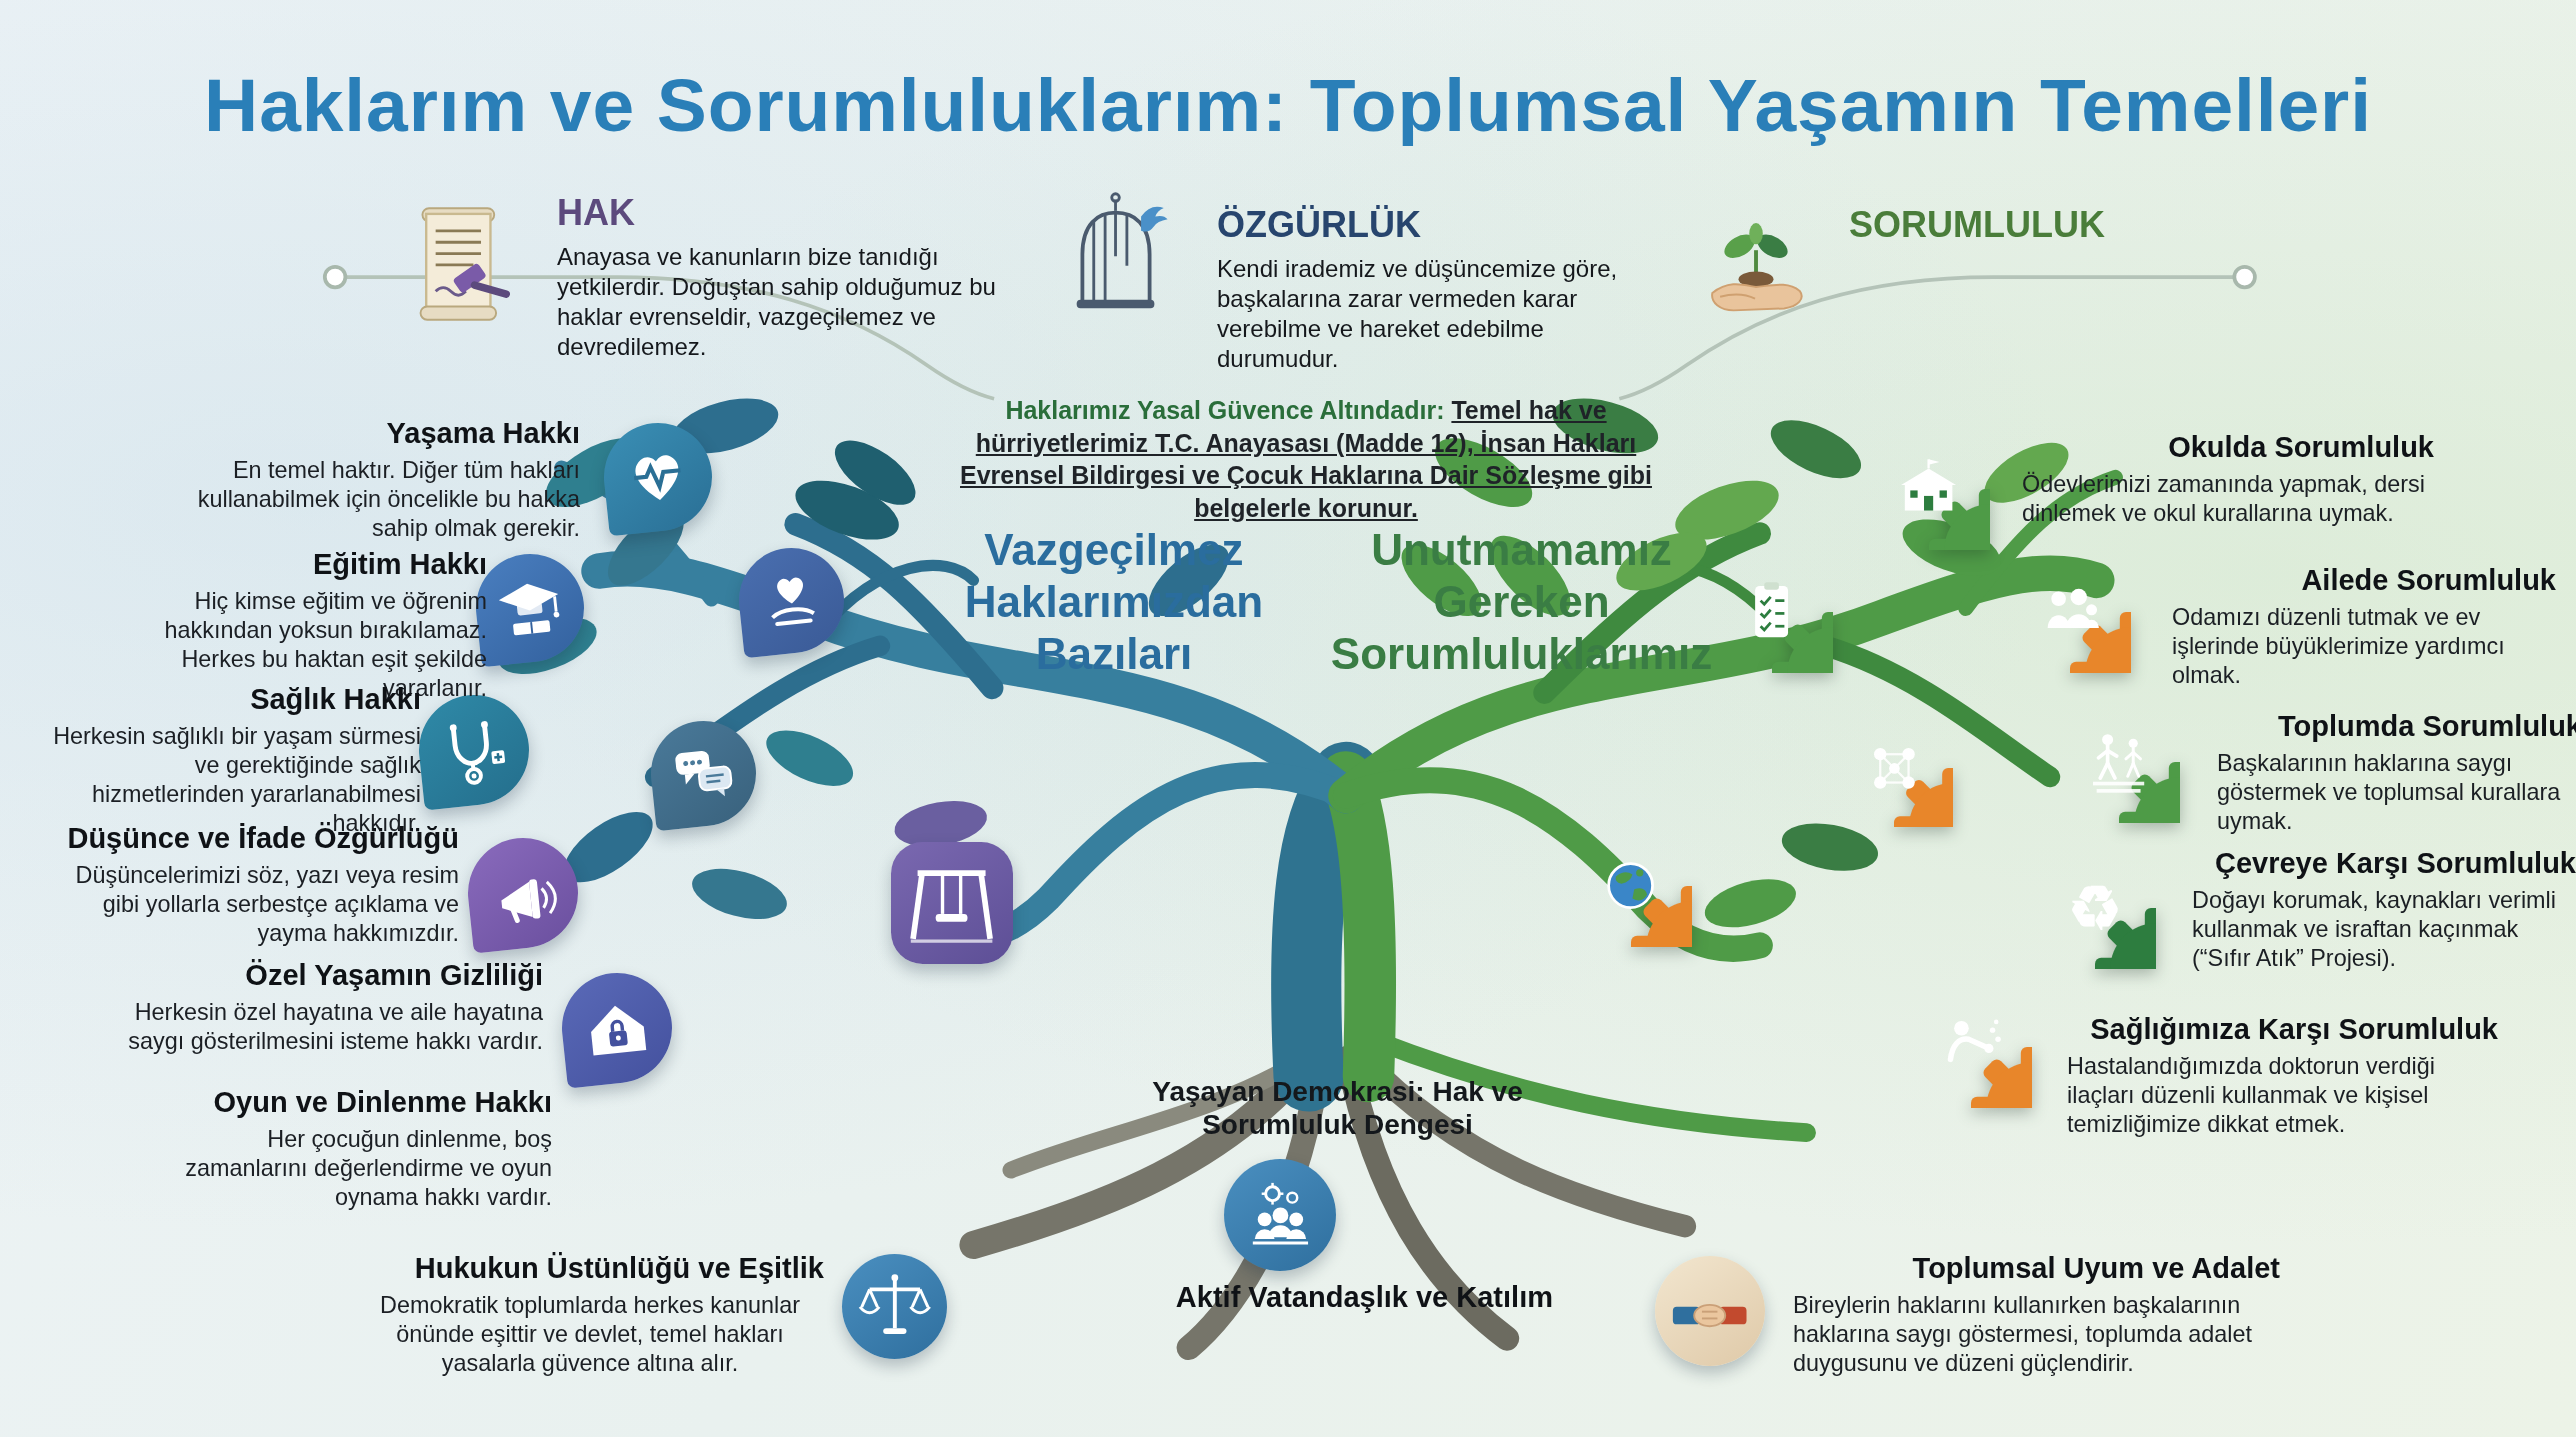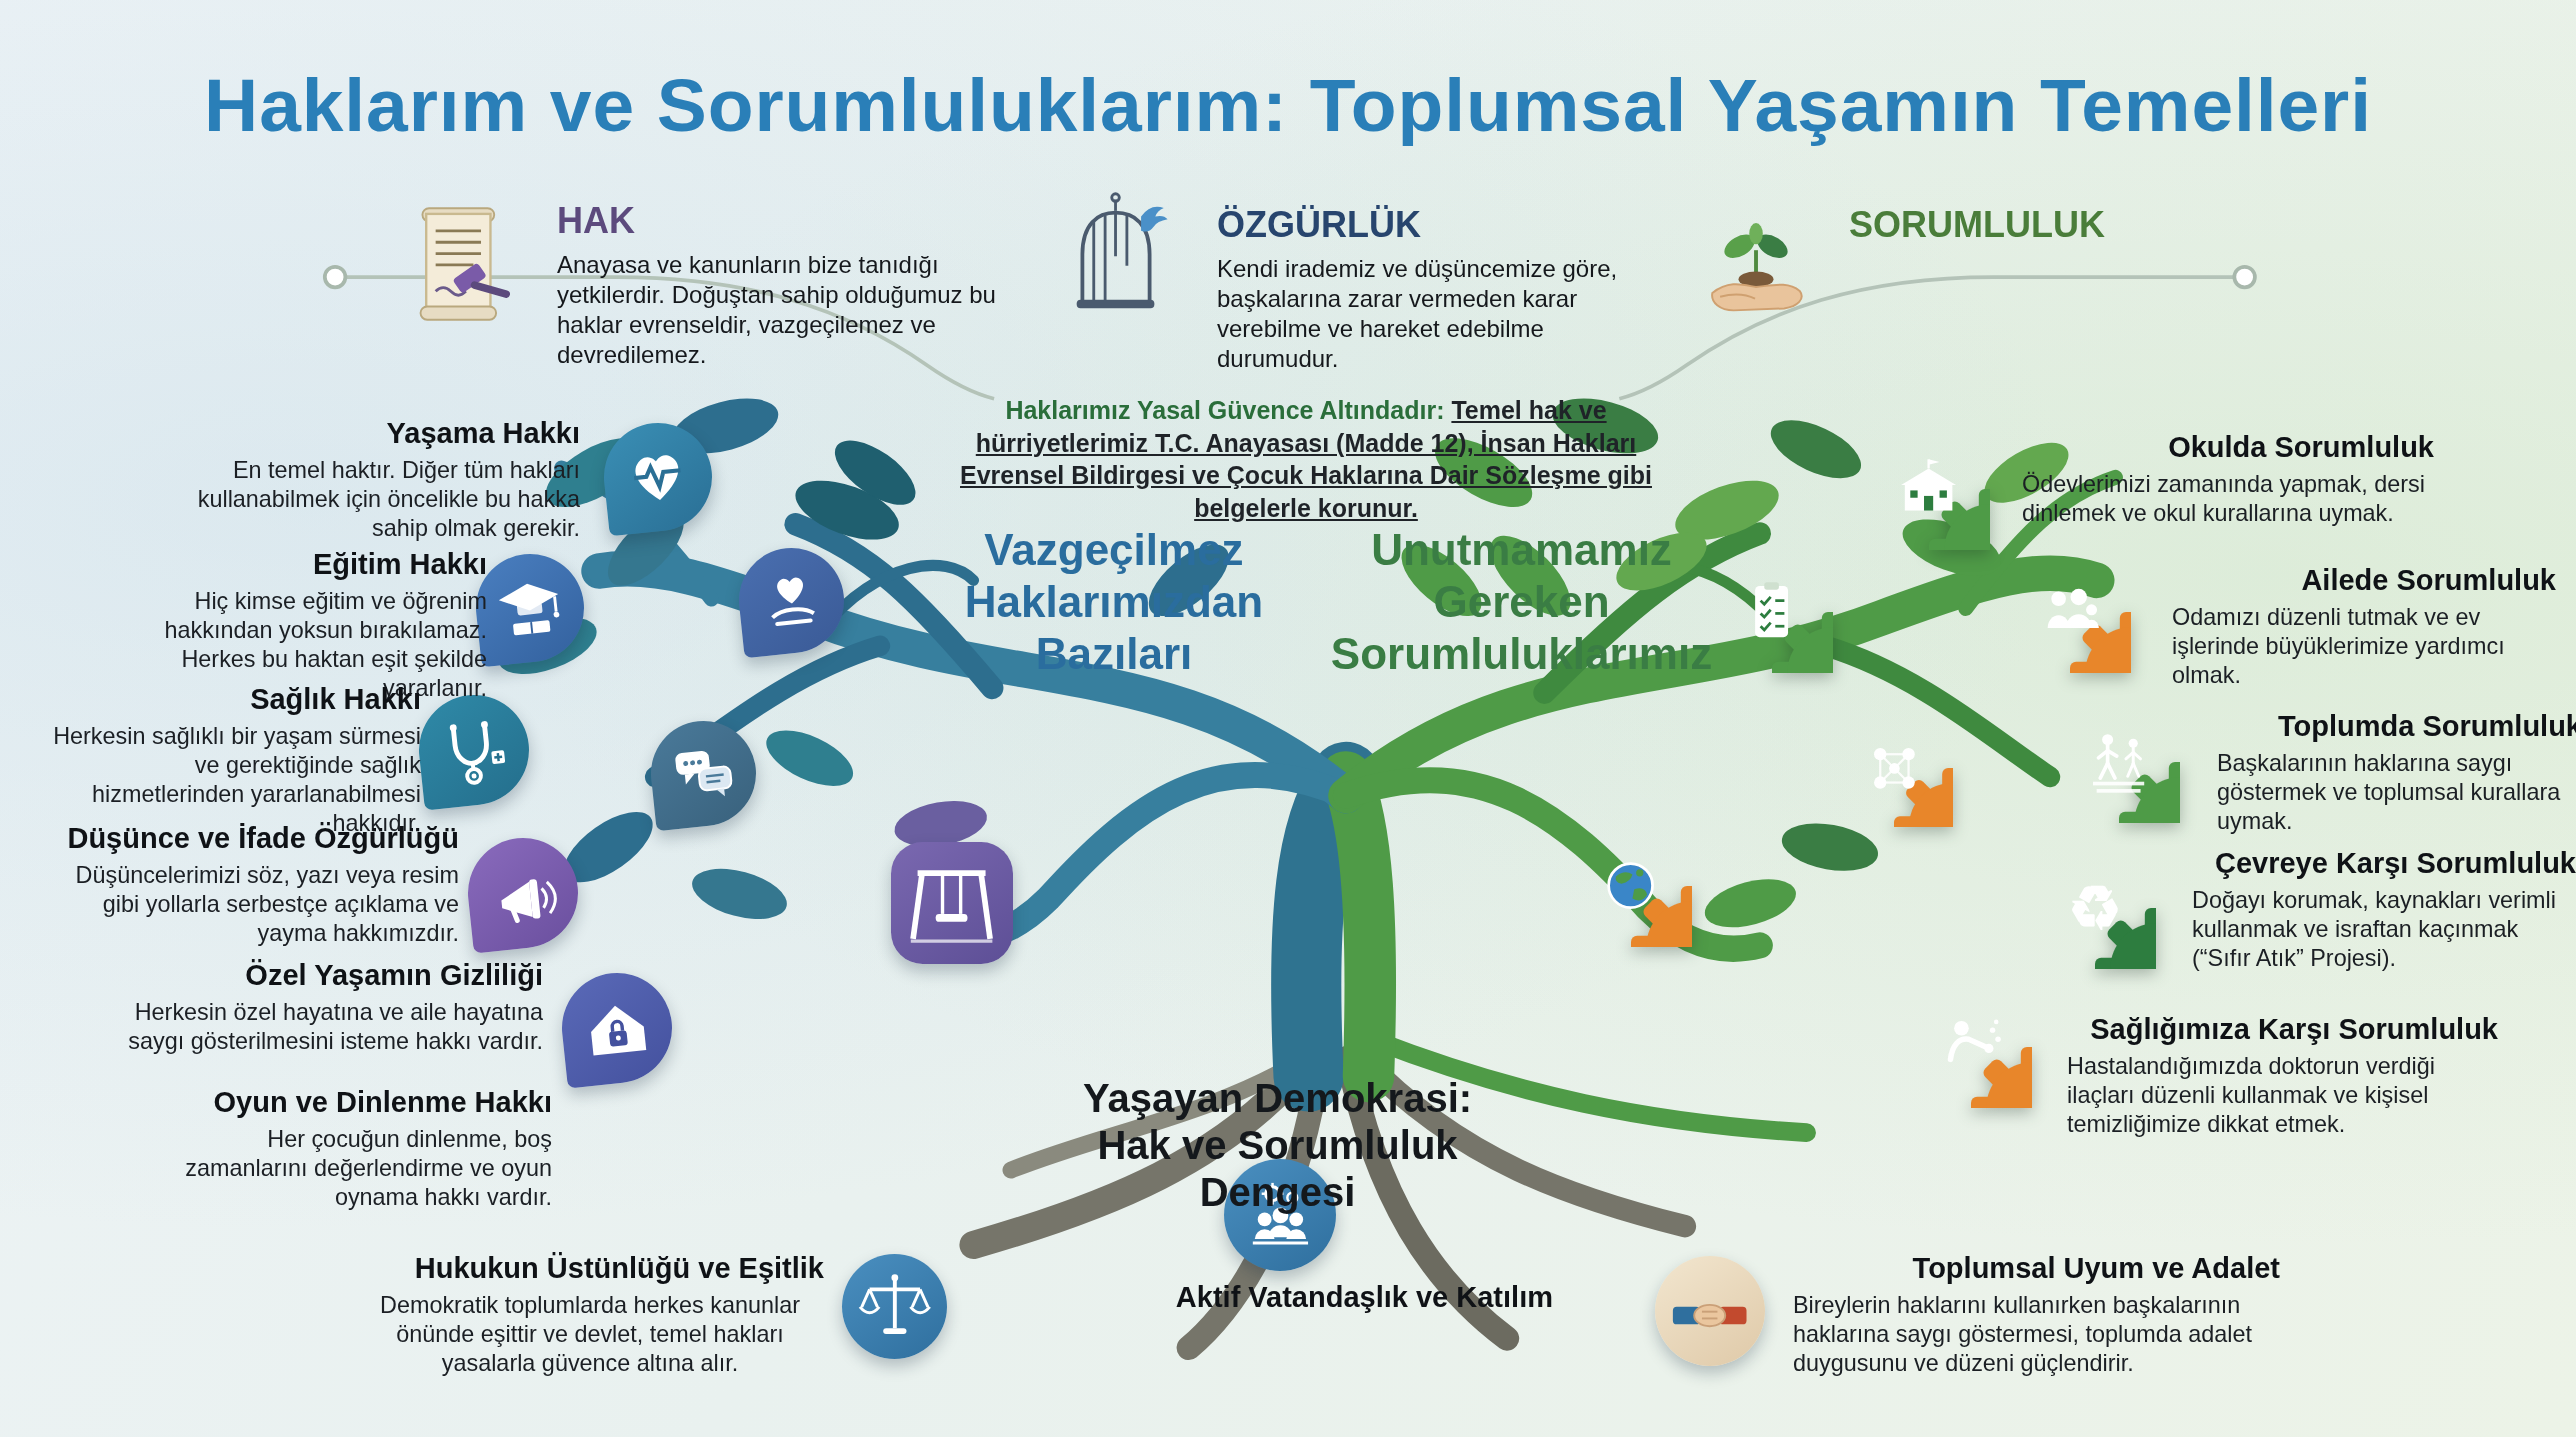--- a/index.html
+++ b/index.html
@@ -149,21 +149,21 @@
         <line x1="30" y1="50" x2="78" y2="50"></line>
       <line x1="30" y1="62" x2="78" y2="62"></line>
         <line x1="30" y1="74" x2="70" y2="74"></line>
     </g>
     <path d="M30,102 q8,-8 16,0 q8,8 16,0" stroke="#6a5a8a" stroke-width="3" fill="none"></path>
     <g transform="translate(66,88) rotate(-35)">
       <rect x="-16" y="-9" width="32" height="18" rx="4" fill="#7a5ba8"></rect>
       <line x1="0" y1="9" x2="22" y2="36" stroke="#5c4a7d" stroke-width="8" stroke-linecap="round"></line>
     </g>
   </svg>
-  <div class="concept" style="left:557px;top:200px;width:459px">
+  <div class="concept" style="left:557px;top:192px;width:459px">
     <p class="c-label" style="color:#5c4a7d">HAK</p>
     <p class="c-desc">Anayasa ve kanunların bize tanıdığı yetkilerdir. Doğuştan sahip olduğumuz bu haklar evrenseldir, vazgeçilemez ve devredilemez.</p>
   </div>
 
   <svg class="plain-icon" style="left:1061px;top:190px;width:110px;height:142px" viewBox="0 0 115 150">
     <line x1="57" y1="10" x2="57" y2="22" stroke="#4a5a6e" stroke-width="3"></line>
     <circle cx="57" cy="8" r="4" stroke="#4a5a6e" stroke-width="3" fill="none"></circle>
     <path d="M22,118 V68 C22,36 38,24 57,24 C77,24 93,36 93,68 V118" stroke="#4a5a6e" stroke-width="4" fill="none"></path>
     <g stroke="#4a5a6e" stroke-width="3">
       <line x1="34" y1="32" x2="34" y2="118"></line>
@@ -316,21 +316,21 @@
     <svg viewBox="0 0 80 80">
       <circle cx="40" cy="10" r="3.5" fill="#fff"></circle>
       <line x1="40" y1="12" x2="40" y2="62" stroke="#fff" stroke-width="4"></line>
       <line x1="14" y1="22" x2="66" y2="22" stroke="#fff" stroke-width="4"></line>
       <path d="M14,22 L6,40 M14,22 L22,40 M4,40 Q14,52 24,40" stroke="#fff" stroke-width="3" fill="none"></path>
       <path d="M66,22 L58,40 M66,22 L74,40 M56,40 Q66,52 76,40" stroke="#fff" stroke-width="3" fill="none"></path>
       <rect x="28" y="62" width="24" height="6" rx="3" fill="#fff"></rect>
     </svg>
   </div>
 
-  <p class="branch-heading" style="left:1076px;top:1075px;width:403px;color:#14181c;font-size:40px">Yaşayan Demokrasi: Hak ve Sorumluluk Dengesi</p>
+  <p class="branch-heading" style="left:1136px;top:1075px;width:403px;color:#14181c;font-size:28px">Yaşayan Demokrasi: Hak ve Sorumluluk Dengesi</p>
   <div class="round-icon" style="left:1224px;top:1159px;width:112px;height:112px;background:linear-gradient(145deg,#4a8fc0,#2f6f9e)">
     <svg viewBox="0 0 84 84">
       <circle cx="34" cy="20" r="7" stroke="#fff" stroke-width="3" fill="none"></circle>
       <g stroke="#fff" stroke-width="2.5">
         <line x1="34" y1="9" x2="34" y2="13"></line>
           <line x1="34" y1="27" x2="34" y2="31"></line>
         <line x1="23" y1="20" x2="27" y2="20"></line>
           <line x1="41" y1="20" x2="45" y2="20"></line>
       </g>
       <circle cx="54" cy="24" r="5" stroke="#fff" stroke-width="2.5" fill="none"></circle>

